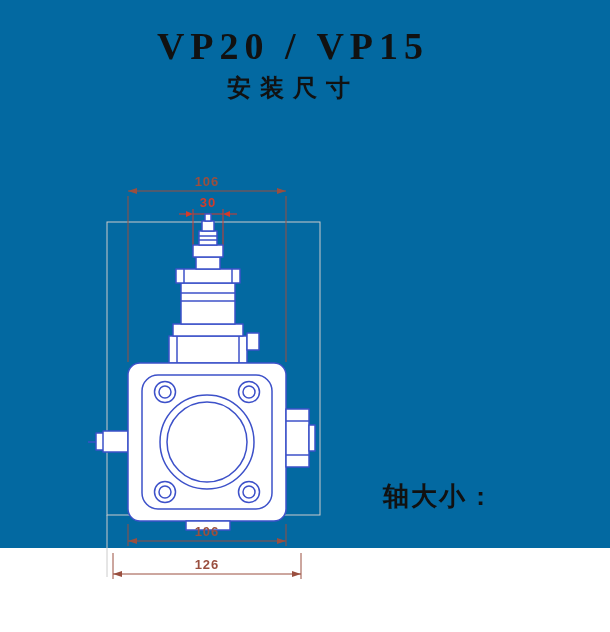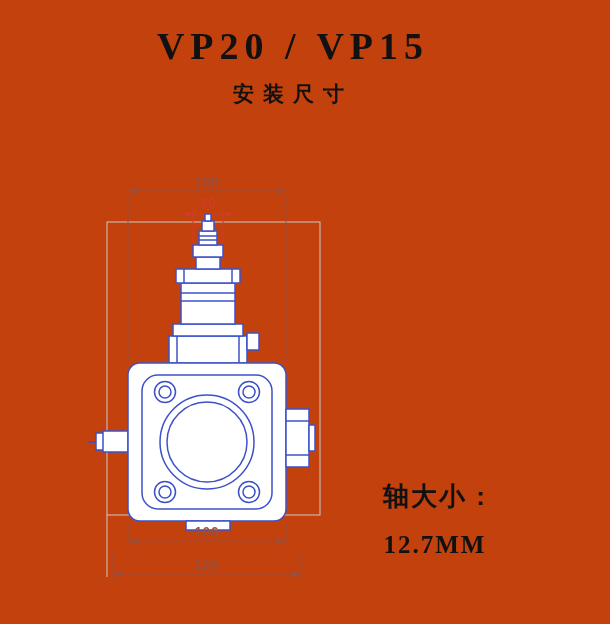--- a/index.html
+++ b/index.html
@@ -5,48 +5,47 @@
   * { margin: 0; padding: 0; box-sizing: border-box; }
   html, body { background: #ffffff; }
   body {
     width: 610px; height: 632px;
     position: relative;
     font-family: "Liberation Serif", serif;
     overflow: hidden;
   }
   .page {
     position: absolute; inset: 0;
-    width: 610px; height: 624px;
-    background: #c2410c;
+    width: 610px; height: 548px;
+    background: #0369a1;
   }
   .title-block {
     position: absolute;
     top: 24px; left: 0; width: 586px;
     text-align: center;
     color: var(--text, #111111);
   }
   .title-line {
     font-family: "Liberation Serif", serif;
     font-weight: bold;
     font-size: 38px;
     line-height: 44px;
     letter-spacing: 6px;
   }
   .subtitle {
-    margin-top: 12px;
+    margin-top: 4px;
     font-family: Liberation Sans, sans-serif;
     font-weight: bold;
-    font-size: 21px;
+    font-size: 24px;
     letter-spacing: 9px;
   }
   .shaft-block {
     position: absolute;
     left: 383px; top: 479px;
     color: var(--text, #111111);
-    text-align: center;
   }
   .shaft-label {
     font-family: "Liberation Sans", sans-serif;
     font-weight: bold;
     font-size: 26px;
     letter-spacing: 2px;
     margin-bottom: 14px;
   }
   .shaft-size {
     font-family: "Liberation Serif", serif;
@@ -179,16 +178,15 @@
       <line class="d" x1="301" y1="553" x2="301" y2="579"></line>
       <line class="d" x1="113" y1="574" x2="301" y2="574"></line>
       <polygon class="darr" points="113,574 122,571 122,577"></polygon>
       <polygon class="darr" points="301,574 292,571 292,577"></polygon>
       <text class="dtext" x="207" y="569" text-anchor="middle">126</text>
     </g>
   </svg>
 
   <div class="shaft-block">
     <div class="shaft-label">轴大小 :</div>
-    <div class="shaft-size">12.7MM</div>
   </div>
 
 </div>
 
 </body></html>

